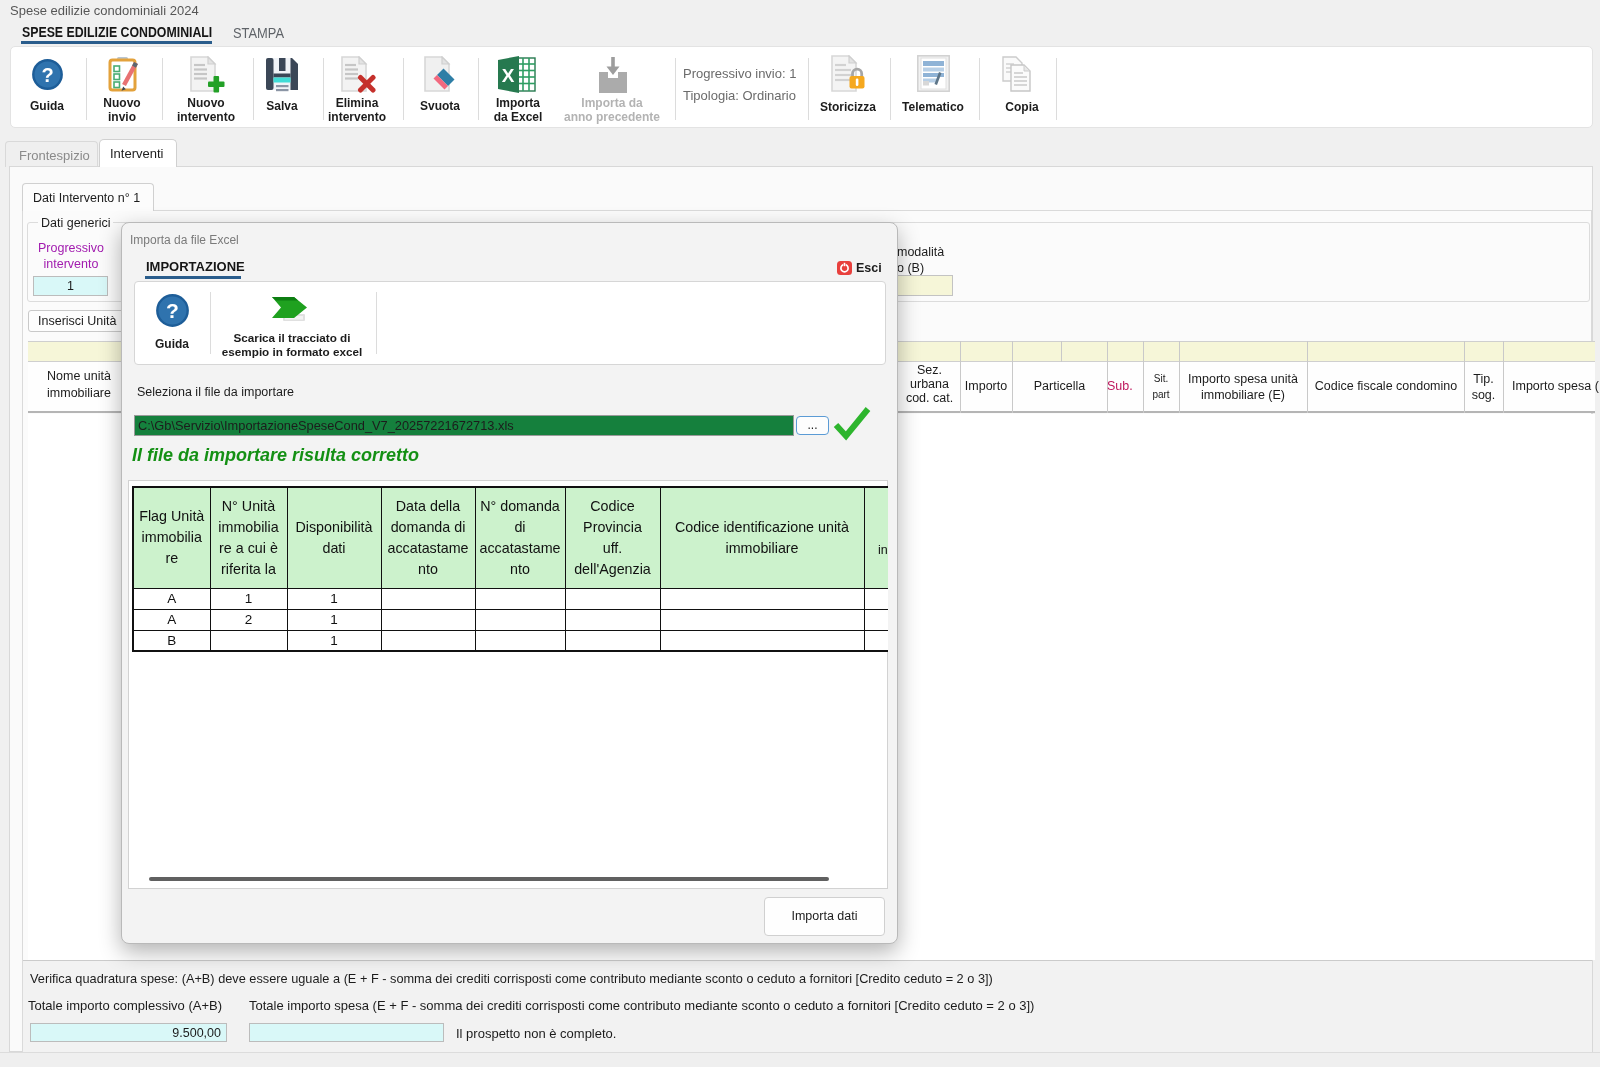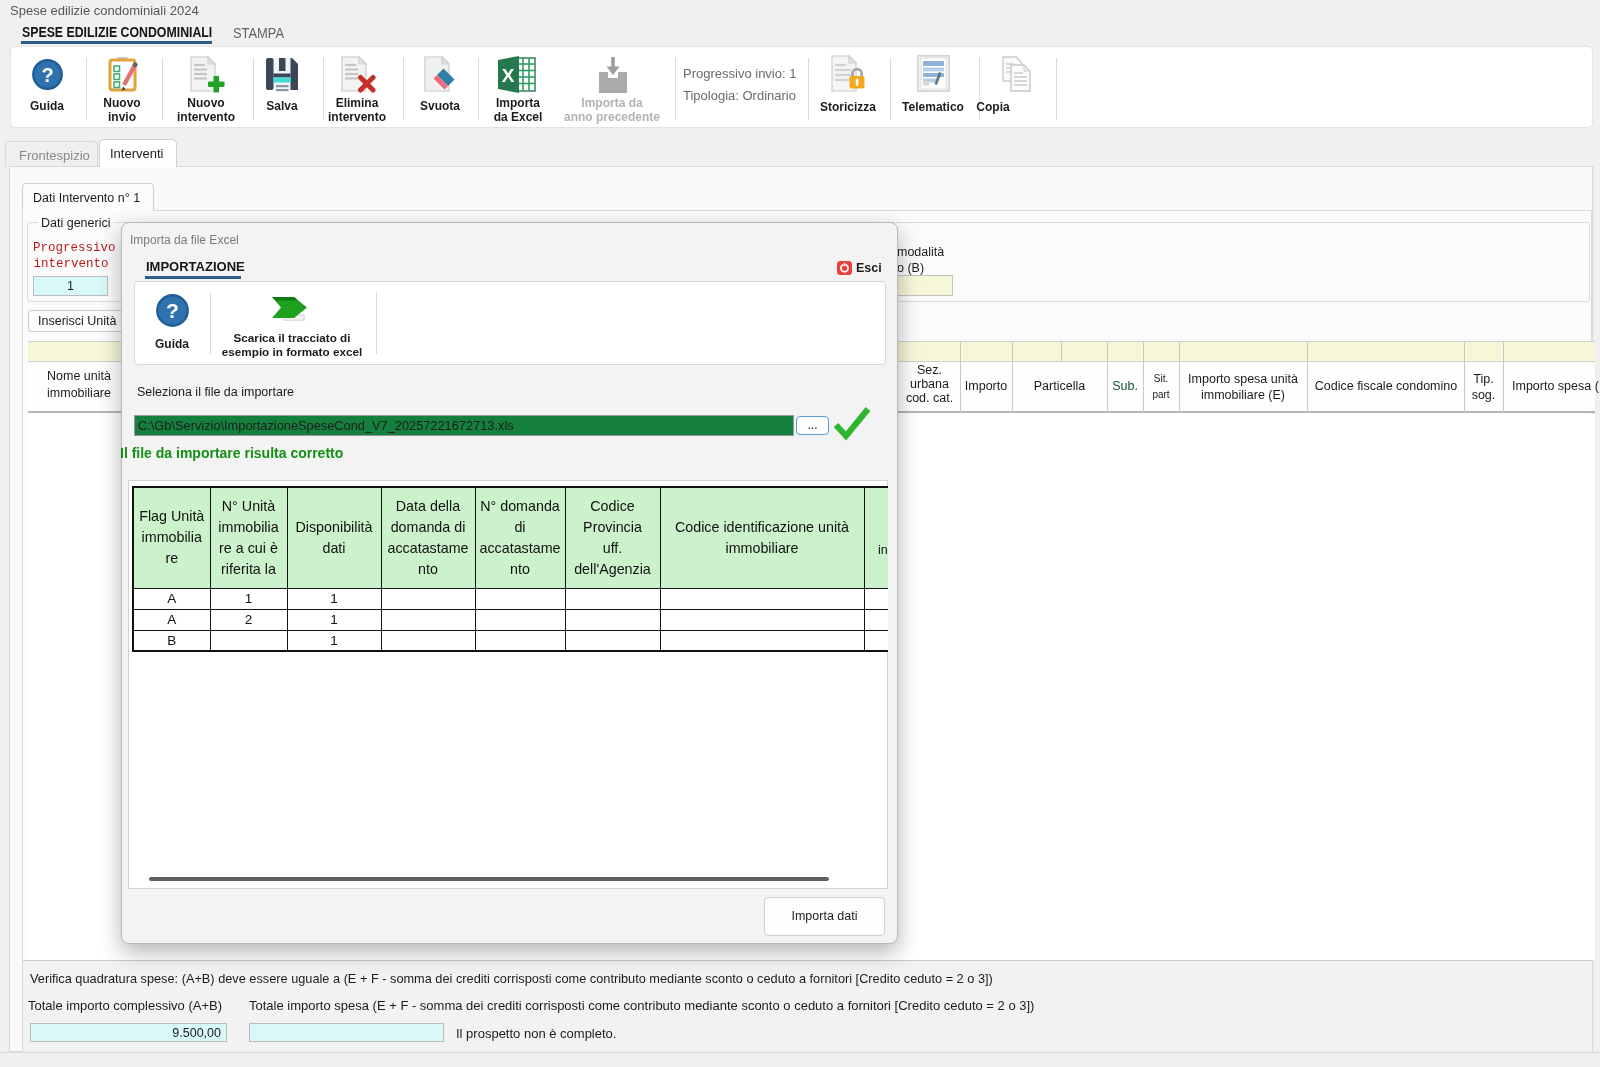--- a/index.html
+++ b/index.html
@@ -40,21 +40,21 @@
 <div class="tbtn" style="left:168px;top:97px;width:76px;">Nuovo<br>intervento</div>
 <div class="tbtn" style="left:252px;top:100px;width:60px;">Salva</div>
 <div class="tbtn" style="left:319px;top:97px;width:76px;">Elimina<br>intervento</div>
 <div class="tbtn" style="left:410px;top:100px;width:60px;">Svuota</div>
 <div class="tbtn" style="left:487px;top:97px;width:62px;">Importa<br>da Excel</div>
 <div class="tbtn" style="left:562px;top:97px;width:100px;color:#b3b3b3;">Importa da<br>anno precedente</div>
 <div class="abs" style="left:683px;top:66px;font-size:13px;color:#6b6b6b;">Progressivo invio: 1</div>
 <div class="abs" style="left:683px;top:88px;font-size:13px;color:#6b6b6b;">Tipologia: Ordinario</div>
 <div class="tbtn" style="left:817px;top:101px;width:62px;">Storicizza</div>
 <div class="tbtn" style="left:902px;top:101px;width:62px;">Telematico</div>
-<div class="tbtn" style="left:963px;top:101px;width:60px;">Copia</div>
+<div class="tbtn" style="left:992px;top:101px;width:60px;">Copia</div>
 
 <svg class="abs" style="left:32px;top:59px;" width="31" height="31" viewBox="0 0 31 31">
   <circle cx="15.5" cy="15.5" r="14.2" fill="#2f73ae" stroke="#1d5d98" stroke-width="2.4"></circle>
   <text x="15.5" y="22.5" text-anchor="middle" font-family="Liberation Sans" font-size="20" font-weight="bold" fill="#ffffff">?</text>
 </svg>
 
 <svg class="abs" style="left:105px;top:56px;" width="36" height="37" viewBox="0 0 36 37">
   <rect x="12" y="1" width="11" height="7" rx="1.5" fill="#b9c6d2"></rect>
   <rect x="5" y="4" width="25" height="30" rx="2.5" fill="#ffffff" stroke="#e3a23c" stroke-width="3"></rect>
   <rect x="9" y="10" width="5.5" height="5.5" fill="#ffffff" stroke="#49ad74" stroke-width="1.6"></rect>
@@ -183,21 +183,21 @@
 <div class="abs" style="left:99px;top:139px;width:78px;height:28px;background:#ffffff;border:1px solid #d0d0d0;border-bottom:none;border-radius:5px 5px 0 0;"></div>
 <div class="abs" style="left:110px;top:146px;font-size:13px;color:#1c1c1c;">Interventi</div>
 
 <div class="abs" style="left:22px;top:210px;width:1570px;height:842px;background:#fbfbfb;border:1px solid #dadada;"></div>
 
 <div class="abs" style="left:22px;top:183px;width:132px;height:28px;background:#fcfcfc;border:1px solid #d0d0d0;border-bottom:none;border-radius:4px 4px 0 0;"></div>
 <div class="abs" style="left:33px;top:191px;font-size:12.5px;color:#1c1c1c;">Dati Intervento n° 1</div>
 
 <div class="abs" style="left:27px;top:222px;width:1563px;height:80px;border:1px solid #dcdcdc;border-radius:3px;background:#fbfbfb;"></div>
 <div class="abs" style="left:38px;top:216px;font-size:12.5px;color:#1c1c1c;background:#fbfbfb;padding:0 3px;">Dati generici</div>
-<div class="abs" style="left:33px;top:240px;width:76px;text-align:center;font-size:12.5px;color:#b91c1c;line-height:16px;font-family:Liberation Mono, monospace;">Progressivo<br>intervento</div>
+<div class="abs" style="left:33px;top:240px;width:76px;text-align:center;font-size:12.5px;color:#a21caf;line-height:16px;">Progressivo<br>intervento</div>
 <div class="cyan abs" style="left:33px;top:276px;width:75px;height:20px;font-size:12.5px;color:#1c1c1c;text-align:center;line-height:19px;">1</div>
 
 <div class="abs" style="left:897px;top:245px;font-size:12.5px;color:#1c1c1c;">modalità</div>
 <div class="abs" style="left:897px;top:261px;font-size:12.5px;color:#1c1c1c;">o (B)</div>
 <div class="abs" style="left:880px;top:275px;width:73px;height:21px;background:#f6f6d8;border:1px solid #c3c3c3;"></div>
 
 <div class="abs" style="left:28px;top:310px;width:180px;height:22px;background:#fdfdfd;border:1px solid #c9c9c9;border-radius:3px;"></div>
 <div class="abs" style="left:38px;top:314px;font-size:12.5px;color:#1c1c1c;">Inserisci Unità Immobiliare</div>
 
 <div class="abs" style="left:28px;top:341px;width:1567px;height:21px;background:#f6f6d8;border-top:1px solid #cfcfcf;border-bottom:1px solid #cfcfcf;"></div>
@@ -213,21 +213,21 @@
   <div class="abs" style="left:1179px;top:341px;width:1px;height:72px;background:#c9c9c9;"></div>
   <div class="abs" style="left:1307px;top:341px;width:1px;height:72px;background:#c9c9c9;"></div>
   <div class="abs" style="left:1464px;top:341px;width:1px;height:72px;background:#c9c9c9;"></div>
   <div class="abs" style="left:1503px;top:341px;width:1px;height:72px;background:#c9c9c9;"></div>
 </div>
 
 <div class="abs" style="left:33px;top:368px;width:92px;text-align:center;font-size:12.5px;color:#1c1c1c;line-height:17px;">Nome unità<br>immobiliare</div>
 <div class="abs" style="left:899px;top:362px;width:61px;text-align:center;font-size:12.5px;color:#1c1c1c;line-height:14px;padding-top:1px;">Sez.<br>urbana<br>cod. cat.</div>
 <div class="abs" style="left:960px;top:379px;width:52px;text-align:center;font-size:12.5px;color:#1c1c1c;">Importo</div>
 <div class="abs" style="left:1012px;top:379px;width:95px;text-align:center;font-size:12.5px;color:#1c1c1c;">Particella</div>
-<div class="abs" style="left:1107px;top:379px;width:36px;text-align:center;font-size:12.5px;color:#14532d;">Sub.</div>
+<div class="abs" style="left:1107px;top:379px;width:36px;text-align:left;font-size:12.5px;color:#be185d;">Sub.</div>
 <div class="abs" style="left:1143px;top:371px;width:36px;text-align:center;font-size:10px;color:#1c1c1c;line-height:16px;">Sit.<br>part</div>
 <div class="abs" style="left:1179px;top:371px;width:128px;text-align:center;font-size:12.5px;color:#1c1c1c;line-height:16px;">Importo spesa unità<br>immobiliare (E)</div>
 <div class="abs" style="left:1307px;top:379px;width:158px;text-align:center;font-size:12.5px;color:#1c1c1c;">Codice fiscale condomino</div>
 <div class="abs" style="left:1464px;top:371px;width:39px;text-align:center;font-size:12.5px;color:#1c1c1c;line-height:16px;">Tip.<br>sog.</div>
 <div class="abs" style="left:1512px;top:379px;width:120px;font-size:12.5px;color:#1c1c1c;">Importo spesa (</div>
 
 <div class="abs" style="left:28px;top:414px;width:1567px;height:546px;background:#ffffff;"></div>
 
 <div class="abs" style="left:23px;top:960px;width:1569px;height:92px;background:#f2f2f2;border-top:1px solid #cbcbcb;"></div>
 <div class="abs" style="left:30px;top:971px;font-size:12.75px;color:#1c1c1c;">Verifica quadratura spese: (A+B) deve essere uguale a (E + F - somma dei crediti corrisposti come contributo mediante sconto o ceduto a fornitori [Credito ceduto = 2 o 3])</div>
@@ -259,21 +259,21 @@
 <div class="abs" style="left:217px;top:331px;width:150px;text-align:center;font-size:11.7px;font-weight:bold;color:#1c1c1c;line-height:13.5px;">Scarica il tracciato di<br>esempio in formato excel</div>
 
 <div class="abs" style="left:137px;top:385px;font-size:12.5px;color:#1c1c1c;">Seleziona il file da importare</div>
 
 <div class="abs" style="left:134px;top:415px;width:660px;height:21px;background:#15803d;border:1px solid #9a9a9a;font-size:12.8px;color:#1c1c1c;line-height:19px;padding-left:3px;">C:\Gb\Servizio\ImportazioneSpeseCond_V7_20257221672713.xls</div>
 <div class="abs" style="left:796px;top:416px;width:33px;height:19px;background:#fdfdfd;border:1px solid #5b9bd5;border-radius:4px;text-align:center;font-size:12px;color:#1c1c1c;line-height:16px;">...</div>
 <svg class="abs" style="left:832px;top:405px;" width="40" height="36" viewBox="0 0 40 36">
     <polyline points="4,20 14,31 36,4" fill="none" stroke="#2db52d" stroke-width="6"></polyline>
   </svg>
 
-<div class="abs" style="left:120px;top:445px;font-size:14px;font-weight:bold;color:#149014;">Il file da importare risulta corretto</div>
+<div class="abs" style="left:132px;top:445px;font-size:18px;font-weight:bold;color:#149014;font-style:italic;">Il file da importare risulta corretto</div>
 
 <div class="abs" style="left:128px;top:480px;width:760px;height:409px;background:#ffffff;border:1px solid #d2d2d2;"></div>
 
 <div id="dlgtable" class="abs" style="left:132px;top:486px;width:756px;height:168px;overflow:hidden;">
   <table style="border-collapse:collapse;table-layout:fixed;width:900px;border:2px solid #111;font-family:'Liberation Sans',sans-serif;">
     <colgroup>
       <col style="width:77px">
         <col style="width:77px">
         <col style="width:94px">
         <col style="width:94px">

